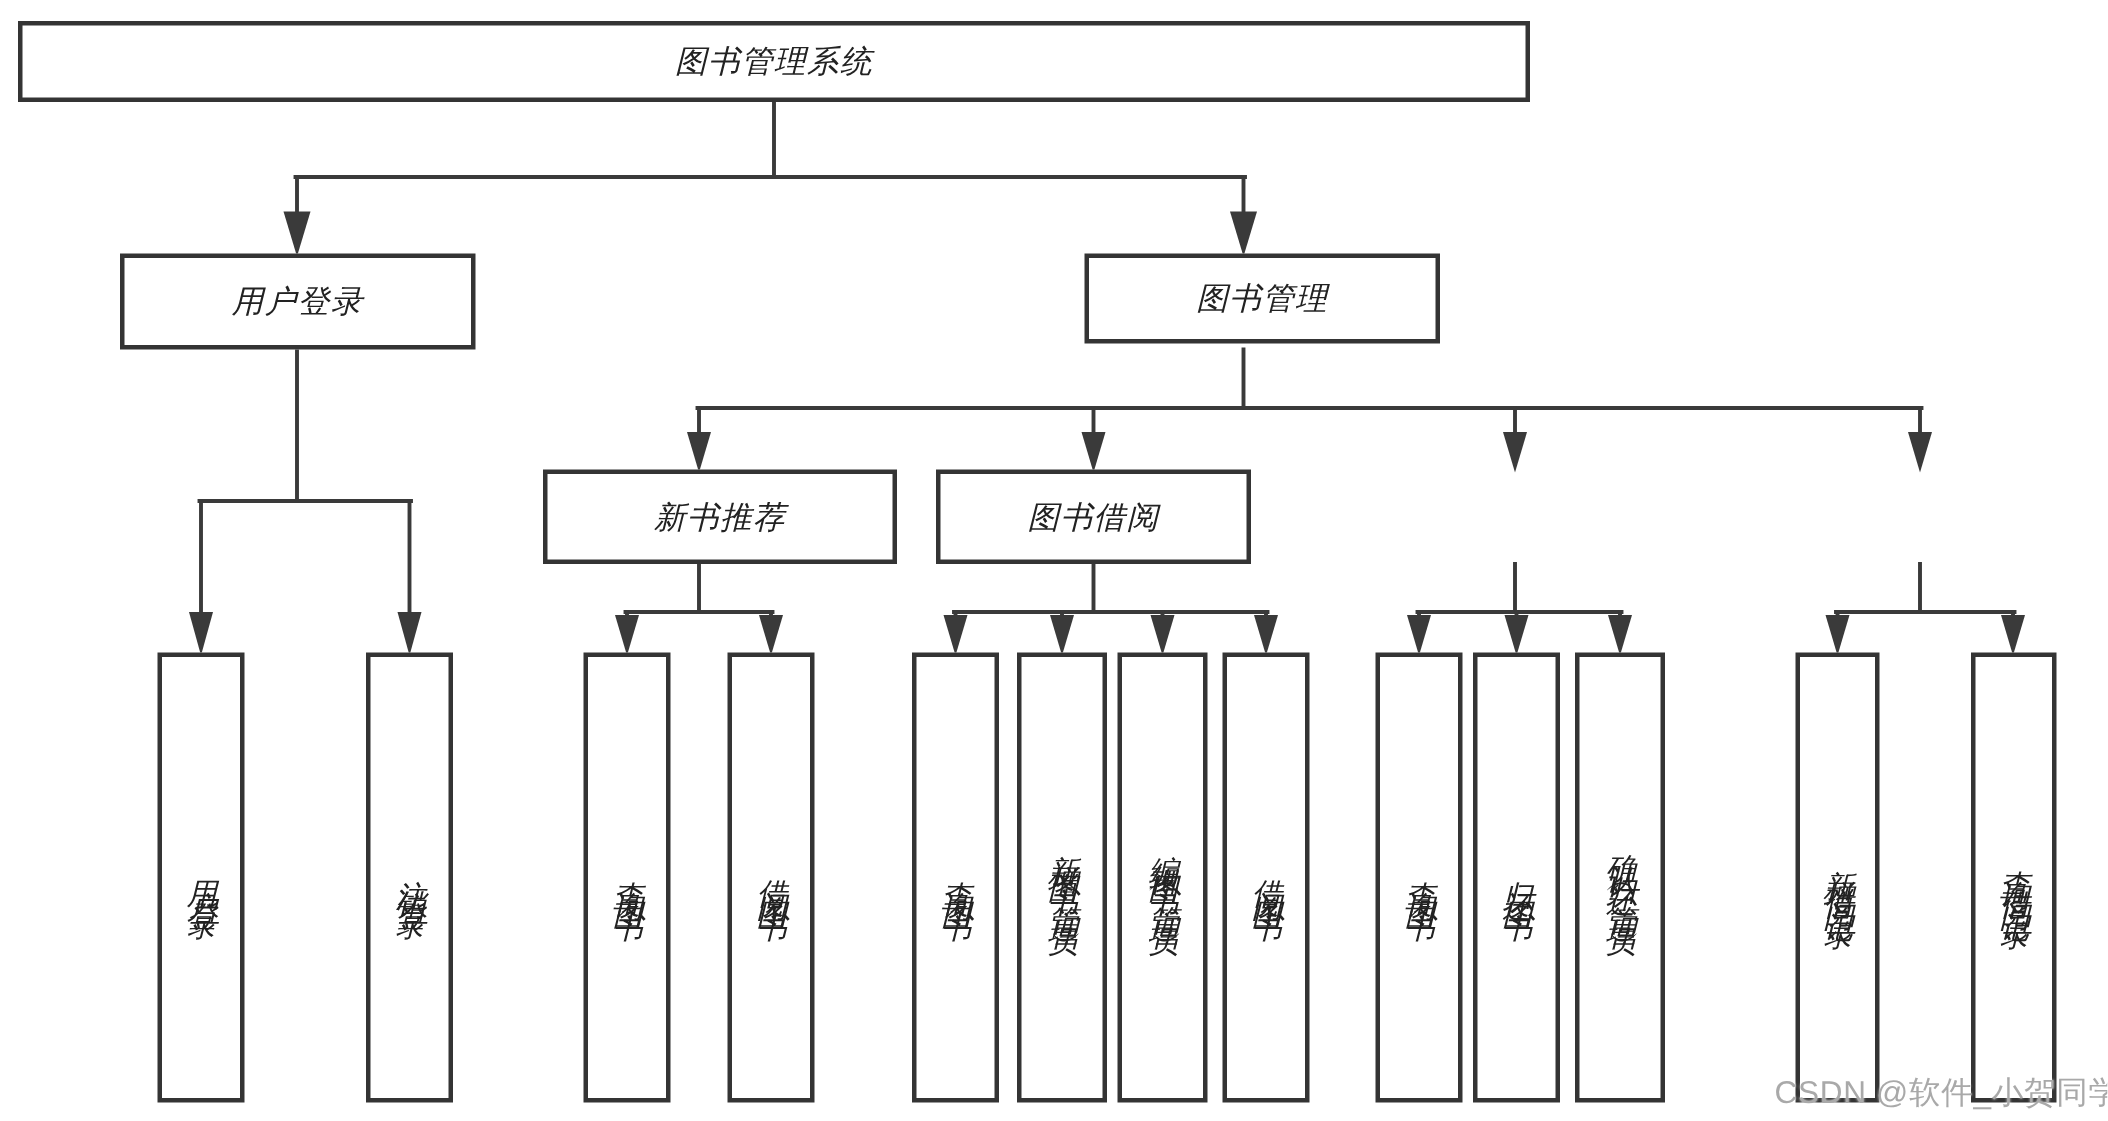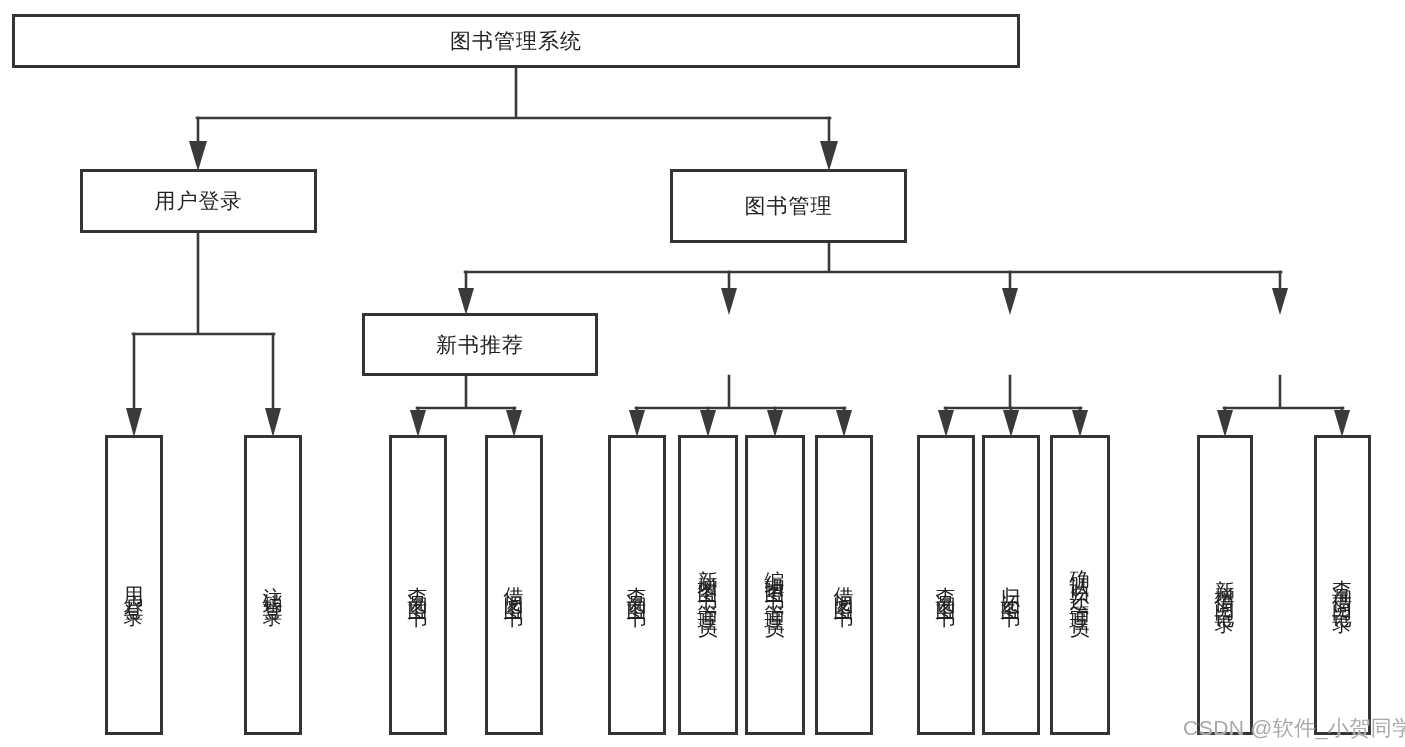--- a/index.html
+++ b/index.html
@@ -14,20 +14,21 @@
   .box{
     position:absolute;
     box-sizing:border-box;
     border:3px solid #343434;
     background:#ffffff;
     color:#222222;
     display:flex;
     align-items:center;
     justify-content:center;
     z-index:2;
+    font-style:italic;
   }
   .h{
     font-size:21px;
     letter-spacing:1px;
     white-space:nowrap;
   }
   .v{
     font-size:20px;
     writing-mode:vertical-rl;
     text-orientation:mixed;
@@ -97,23 +98,24 @@
       <polygon points="1003,410 1019,410 1011,437"></polygon>
       <polygon points="1072,410 1088,410 1080,437"></polygon>
       <polygon points="1217,410 1233,410 1225,437"></polygon>
       <polygon points="1334,410 1350,410 1342,437"></polygon>
     </g>
   </svg>
 
   <div class="box h" style="left:12px;top:14px;width:1008px;height:54px">图书管理系统</div>
 
   <div class="box h" style="left:80px;top:169px;width:237px;height:64px">用户登录</div>
-  <div class="box h" style="left:670px;top:169px;width:237px;height:74px">图书管理</div>
+  <div class="box h" style="left:723px;top:169px;width:237px;height:60px">图书管理</div>
 
   <div class="box h" style="left:362px;top:313px;width:236px;height:63px">新书推荐</div>
+  <div class="box h" style="left:624px;top:313px;width:210px;height:63px">图书借阅</div>
 
   <div class="box v" style="left:105px;top:435px;width:58px;height:300px">用户登录</div>
   <div class="box v" style="left:244px;top:435px;width:58px;height:300px">注销登录</div>
 
   <div class="box v" style="left:389px;top:435px;width:58px;height:300px">查询图书</div>
   <div class="box v" style="left:485px;top:435px;width:58px;height:300px">借阅图书</div>
 
   <div class="box v" style="left:608px;top:435px;width:58px;height:300px">查询图书</div>
   <div class="box v" style="left:678px;top:435px;width:60px;height:300px">新增图书（管理员）</div>
   <div class="box v" style="left:745px;top:435px;width:60px;height:300px">编辑图书（管理员）</div>

